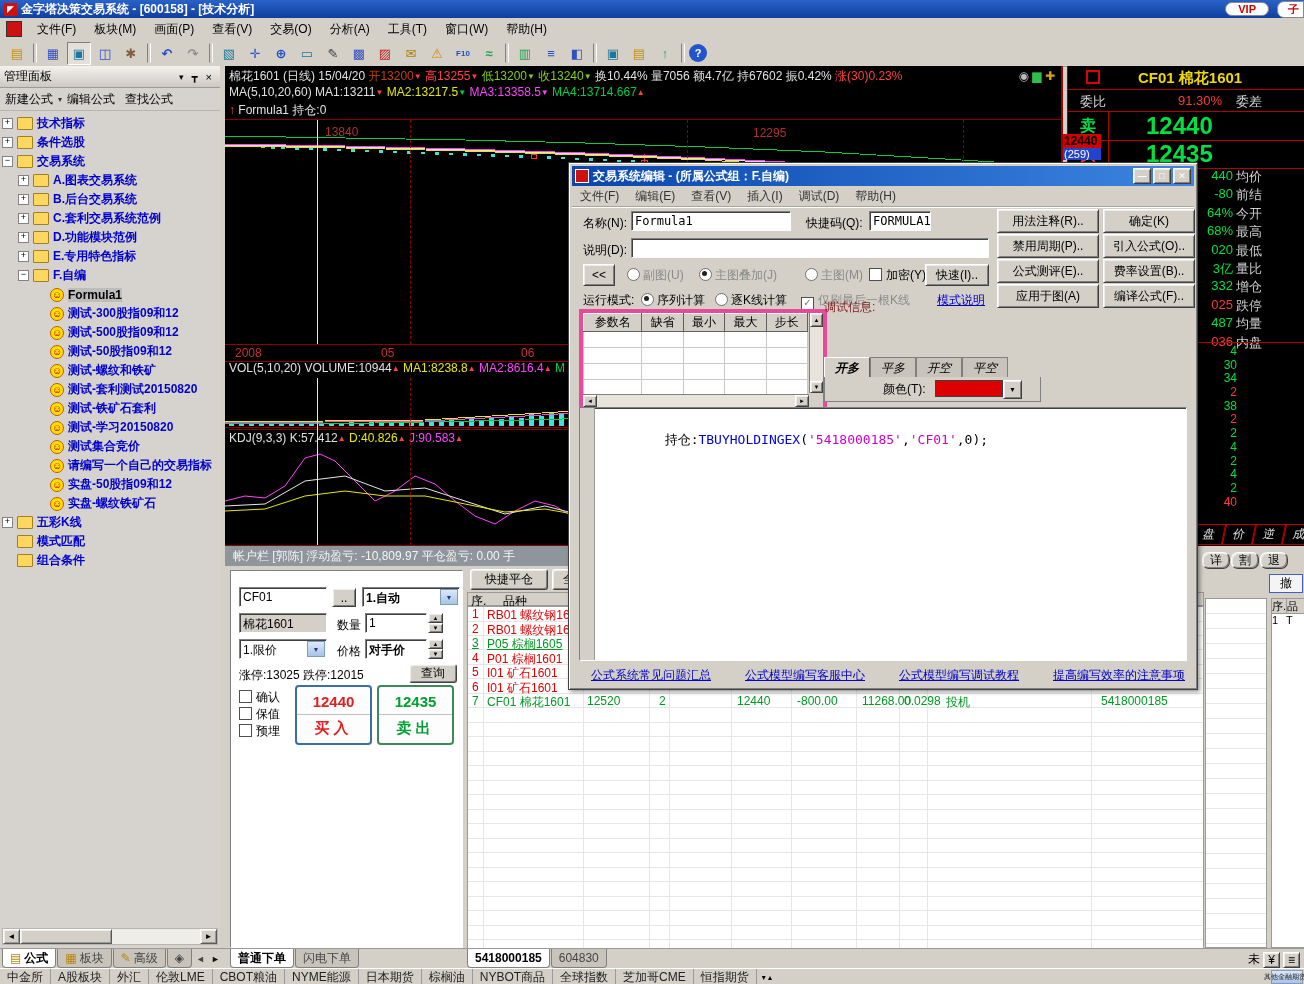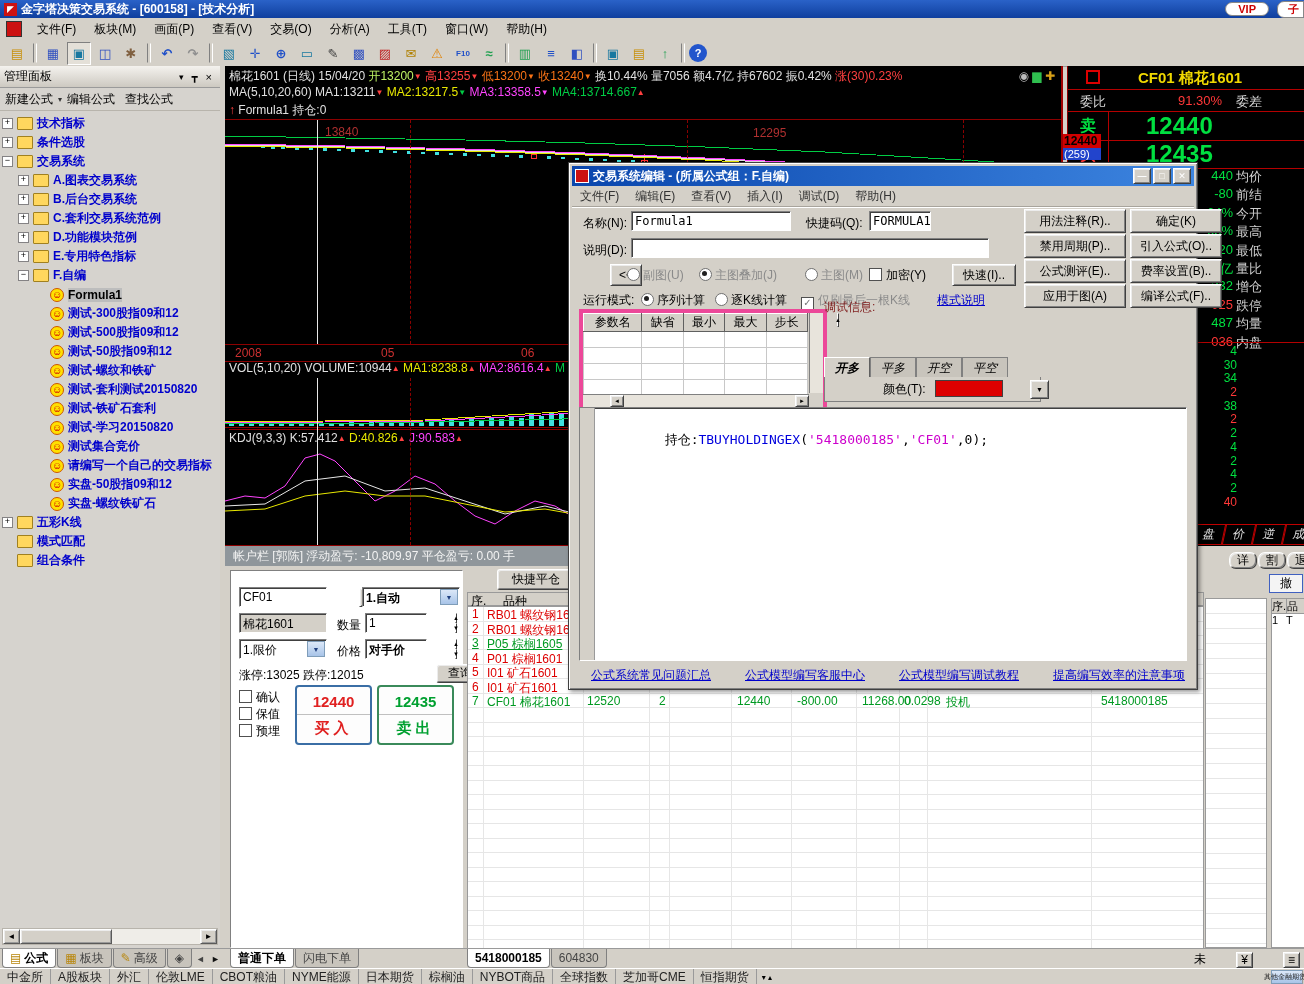--- a/index.html
+++ b/index.html
@@ -3,21 +3,21 @@
 <meta charset="utf-8">
 <style>
   html,body{margin:0;padding:0;}
   body{width:1304px;height:984px;overflow:hidden;background:#d4d0c8;
        font-family:"Liberation Sans","DejaVu Sans",sans-serif;font-size:12px;color:#000;}
   #root{position:relative;width:1304px;height:984px;overflow:hidden;}
   .abs{position:absolute;}
   .nowrap{white-space:nowrap;}
   
   .raised{background:#d4d0c8;border:1px solid;border-color:#fff #5a5a5a #5a5a5a #fff;box-shadow:inset 1px 1px 0 #ececec, inset -1px -1px 0 #9a9a9a;}
-  .win-btn{background:#d4d0c8;border:1px solid;border-color:#fff #404040 #404040 #fff;box-shadow:inset 1px 1px 0 #ececec, inset -1px -1px 0 #808080;font-size:12px;display:flex;align-items:center;justify-content:center;cursor:default;margin-left:27px;}
+  .win-btn{background:#d4d0c8;border:1px solid;border-color:#fff #404040 #404040 #fff;box-shadow:inset 1px 1px 0 #ececec, inset -1px -1px 0 #808080;font-size:12px;display:flex;align-items:center;justify-content:center;cursor:default;}
   
   #titlebar{left:0;top:0;width:1304px;height:18px;background:linear-gradient(180deg,#2a62c8,#0f3f9e);display:flex;align-items:center;color:#fff;font-weight:bold;}
   
   #menubar{left:0;top:18px;width:1304px;height:22px;background:#d4d0c8;border-bottom:1px solid #aaa;display:flex;align-items:center;}
   .menu-item{padding:3px 9px;}
   
   #toolbar{left:0;top:40px;width:1304px;height:26px;background:#d4d0c8;border-bottom:1px solid #9a9a9a;display:flex;align-items:center;padding-left:4px;}
   .tico{width:22px;height:21px;display:flex;align-items:center;justify-content:center;font-size:13px;font-weight:bold;margin:0 1px;border:1px solid transparent;}
   .tico.pressed{border-color:#808080 #fff #fff #808080;background:#e4e0d8;}
   .tico.sep{width:2px;height:18px;border-left:1px solid #808080;border-right:1px solid #fff;margin:0 3px;}
@@ -37,21 +37,21 @@
   .ticon{flex:none;margin-right:4px;}
   .tree-item.folder .ticon{width:14px;height:11px;background:#ffd75e;border:1px solid #a08020;border-radius:1px;}
   .tree-item.formula .ticon{width:12px;height:12px;border-radius:50%;background:#ffe000;border:1px solid #cc5500;color:#cc0000;font-style:normal;font-size:10px;line-height:11px;text-align:center;}
   .tlabel{color:#0000cc;font-weight:bold;font-size:12px;white-space:nowrap;}
   .tree-item.selected .tlabel{background:#bdbdbd;color:#000;}
   #sb-hscroll{position:absolute;left:2px;top:862px;width:214px;height:15px;background:#efede8;border:1px solid #b8b4ac;display:flex;}
   .scr-btn{width:15px;height:13px;font-size:8px;display:flex;align-items:center;justify-content:center;}
   
   #chart{left:225px;top:66px;width:836px;height:480px;background:#000;border-right:2px solid #a00000;}
   .chf{display:inline;white-space:pre;font-size:12px;}
-  .w{color:#e0e0e0;text-align:center;} .r{color:#ff4040;} .y{color:#e8e800;} .m{color:#ff44ff;} .g{color:#00cc44;} .c{color:#f97316;text-align:right;} .b{color:#bef264;}
+  .w{color:#e0e0e0;text-align:center;} .r{color:#ff4040;} .y{color:#e8e800;} .m{color:#ff44ff;} .g{color:#00cc44;} .c{color:#84cc16;text-align:right;} .b{color:#c2410c;}
   .arr{font-size:8px;vertical-align:1px;}
   .hline{position:absolute;left:0;width:836px;height:0;border-top:1px solid #8c0000;}
   .vline-w{position:absolute;width:1px;background:#e8e8e8;}
   .vline-r{position:absolute;width:0;border-left:1px dashed #8c0000;}
   #timeline{position:absolute;left:0;top:278px;width:836px;height:16px;border-top:1px solid #8c0000;border-bottom:1px solid #8c0000;color:#cc3030;}
   
   #quote{left:1067px;top:66px;width:237px;height:884px;background:#000;border-left:1px solid #8c0000;}
   .qline{position:absolute;left:0;width:237px;border-top:1px solid #b40000;}
   .q-green{color:#00e040;} .q-red{color:#ff3838;} .q-white{color:#d8d8d8;} .q-yellow{color:#f0d800;}
   .qrow{height:18.4px;position:relative;}

